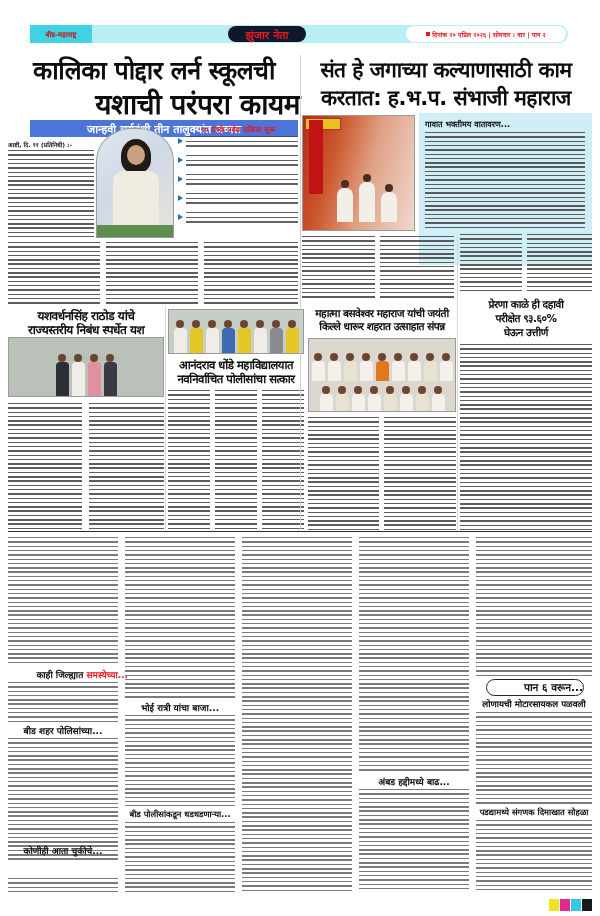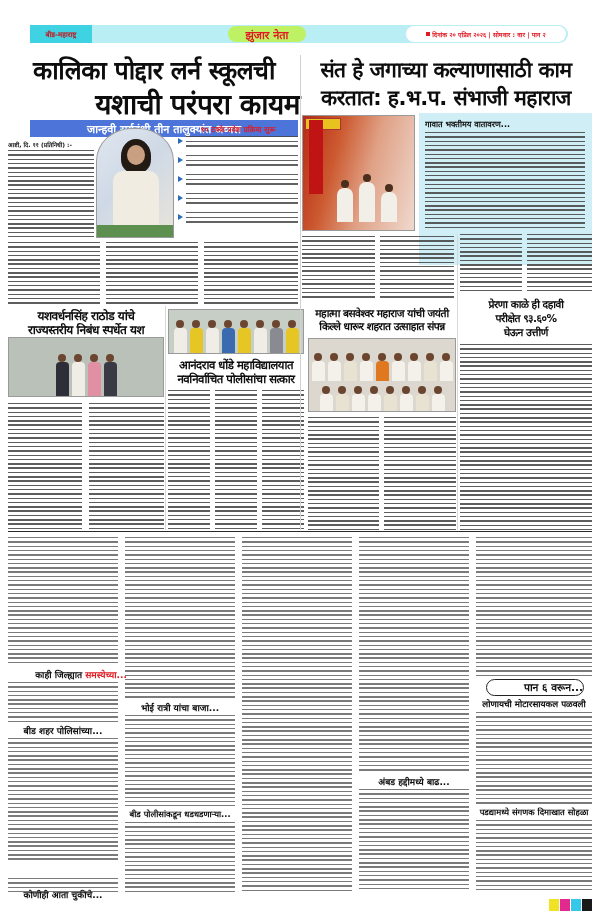--- a/index.html
+++ b/index.html
@@ -6,21 +6,21 @@
   .page{position:relative;width:600px;height:916px;background:#ffffff;overflow:hidden;
         font-family:"DejaVu Sans","Liberation Sans",sans-serif;color:#111;}
   
   .greek{position:absolute;background-image:repeating-linear-gradient(to bottom,
           #474747 0px,#474747 1.4px,transparent 1.4px,transparent 4.3px);opacity:.88;}
   .greek.light{opacity:.72;}
   
   .masthead{position:absolute;left:30px;top:25px;width:538px;height:18px;background:#b9eef4;border-radius:9px;}
   .m-region{position:absolute;left:0;top:0;width:62px;height:18px;background:#3fd2e2;color:#c8161d;
             font-size:7px;font-weight:bold;display:flex;align-items:center;justify-content:center;white-space:nowrap;}
-  .m-title{position:absolute;left:198px;top:1px;width:78px;height:16px;background:#bef264;border-radius:9px;
+  .m-title{position:absolute;left:198px;top:1px;width:78px;height:16px;background:#0f172a;border-radius:9px;
            color:#e01b24;font-weight:bold;font-size:11px;display:flex;align-items:center;justify-content:center;white-space:nowrap;}
   .m-date{position:absolute;right:2px;top:1px;width:160px;height:16px;background:#fff;border-radius:8px;
           color:#e01b24;font-size:6.3px;font-weight:bold;display:flex;align-items:center;justify-content:center;gap:2px;white-space:nowrap;}
   .m-date .sq{width:4px;height:4px;background:#e01b24;display:inline-block;}
   
   .hl{position:absolute;text-align:center;font-weight:bold;white-space:nowrap;color:#0d0d0d;letter-spacing:-.5px;}
   .rule-v{position:absolute;width:1px;background:#c9c9c9;}
   .rule-h{position:absolute;height:1px;background:#2a2a2a;}
   .subhead{position:absolute;left:30px;top:120px;width:268px;height:17px;background:#4d74d8;color:#fff;
            font-size:11px;font-weight:bold;display:flex;align-items:center;justify-content:center;white-space:nowrap;}
@@ -204,28 +204,28 @@
   <div class="hl" style="left:460px;top:325px;width:132px;font-size:10.5px;">घेऊन उत्तीर्ण</div>
   <div class="greek" style="left:460px;top:344px;width:132px;height:186px;"></div>
 
   <div class="rule-v" style="left:300px;top:55px;height:475px;background:#d2d2d2;"></div>
   <div class="rule-v" style="left:165px;top:306px;height:224px;background:#d8d8d8;"></div>
   <div class="rule-v" style="left:457px;top:234px;height:296px;background:#d8d8d8;"></div>
 
   <div class="rule-h" style="left:8px;top:531px;width:584px;"></div>
 
   <div class="greek light" style="left:8px;top:537px;width:110px;height:129px;"></div>
-  <div class="cont" style="left:26px;top:668px;width:110px;">
+  <div class="cont" style="left:18px;top:668px;width:110px;text-align:right;">
     <span>काही जिल्ह्यात</span>
     <span class="red">समस्येच्या...</span>
   </div>
   <div class="greek light" style="left:8px;top:682px;width:110px;height:40px;"></div>
   <div class="cont" style="left:8px;top:724px;width:110px;">बीड शहर पोलिसांच्या...</div>
   <div class="greek light" style="left:8px;top:738px;width:110px;height:124px;"></div>
-  <div class="cont" style="left:8px;top:888px;width:110px;">कोणीही आता चुकीचे...</div>
+  <div class="cont" style="left:8px;top:844px;width:110px;">कोणीही आता चुकीचे...</div>
   <div class="greek light" style="left:8px;top:878px;width:110px;height:14px;"></div>
 
   <div class="greek light" style="left:125px;top:537px;width:110px;height:162px;"></div>
   <div class="cont" style="left:125px;top:701px;width:110px;">भोई रात्री यांचा बाजा...</div>
   <div class="greek light" style="left:125px;top:715px;width:110px;height:91px;"></div>
   <div class="cont" style="left:125px;top:808px;width:110px;font-size:8.3px;">बीड पोलीसांकडून धडधडणाऱ्या...</div>
   <div class="greek light" style="left:125px;top:822px;width:110px;height:70px;"></div>
 
   <div class="greek light" style="left:242px;top:537px;width:110px;height:355px;"></div>
 

